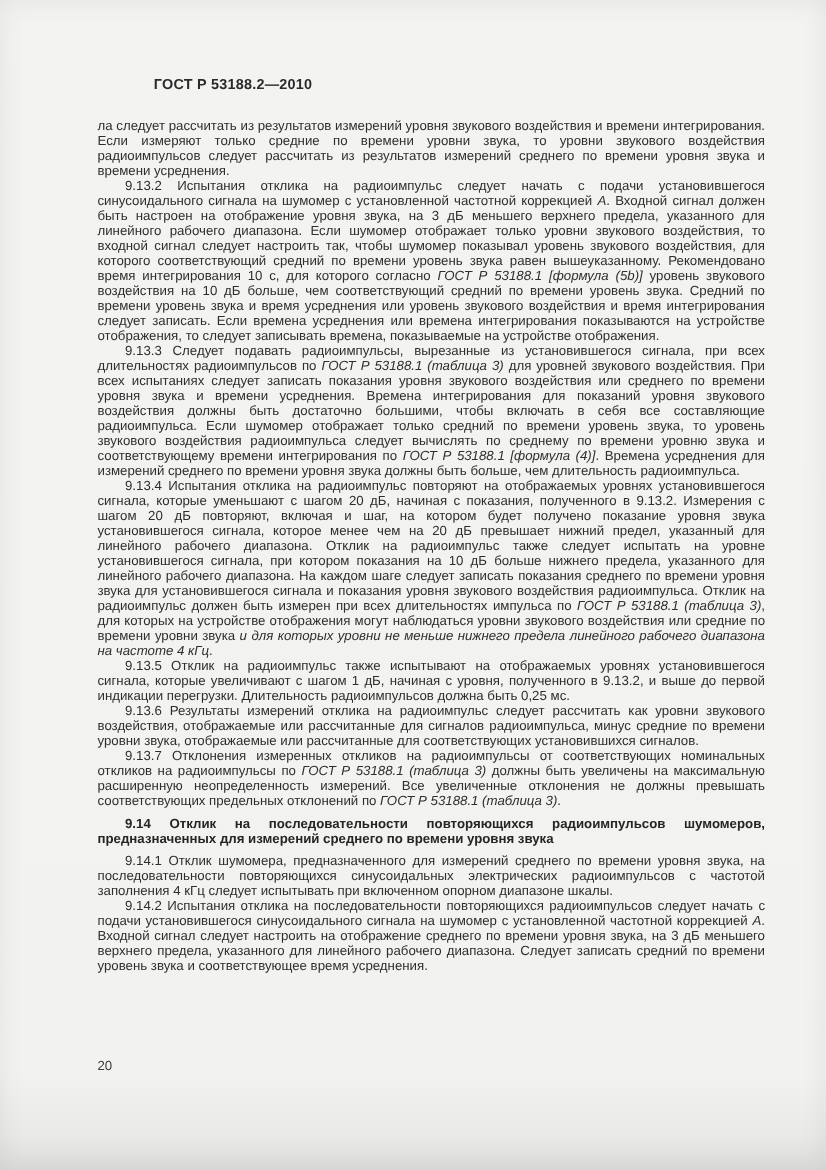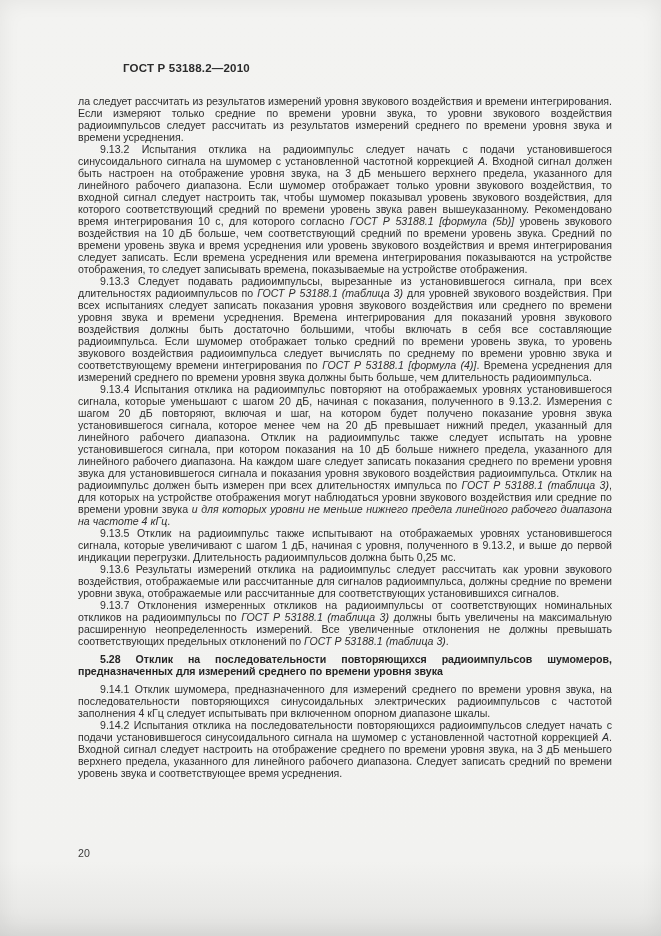--- a/index.html
+++ b/index.html
@@ -65,21 +65,21 @@
 
 <div class="page-canvas">
   <div class="text-column">
     <div class="doc-header">ГОСТ Р 53188.2—2010</div>
     <div>
         <p class="para body-continued"><span class="run-normal">ла следует рассчитать из результатов измерений уровня звукового воздействия и времени интегрирования. Если измеряют только средние по времени уровни звука, то уровни звукового воздействия радиоимпульсов следует рассчитать из результатов измерений среднего по времени уровня звука и времени усреднения.</span></p>
         <p class="para body"><span class="run-normal">9.13.2  Испытания отклика на радиоимпульс следует начать с подачи установившегося синусоидального сигнала на шумомер с установленной частотной коррекцией </span><span class="run-italic">А</span><span class="run-normal">. Входной сигнал должен быть настроен на отображение уровня звука, на 3 дБ меньшего верхнего предела, указанного для линейного рабочего диапазона. Если шумомер отображает только уровни звукового воздействия, то входной сигнал следует настроить так, чтобы шумомер показывал уровень звукового воздействия, для которого соответствующий средний по времени уровень звука равен вышеуказанному. Рекомендовано время интегрирования 10 с, для которого согласно </span><span class="run-italic">ГОСТ Р 53188.1 [формула (5b)]</span><span class="run-normal"> уровень звукового воздействия на 10 дБ больше, чем соответствующий средний по времени уровень звука. Средний по времени уровень звука и время усреднения или уровень звукового воздействия и время интегрирования следует записать. Если времена усреднения или времена интегрирования показываются на устройстве отображения, то следует записывать времена, показываемые на устройстве отображения.</span></p>
         <p class="para body"><span class="run-normal">9.13.3  Следует подавать радиоимпульсы, вырезанные из установившегося сигнала, при всех длительностях радиоимпульсов по </span><span class="run-italic">ГОСТ Р 53188.1 (таблица 3)</span><span class="run-normal"> для уровней звукового воздействия. При всех испытаниях следует записать показания уровня звукового воздействия или среднего по времени уровня звука и времени усреднения. Времена интегрирования для показаний уровня звукового воздействия должны быть достаточно большими, чтобы включать в себя все составляющие радиоимпульса. Если шумомер отображает только средний по времени уровень звука, то уровень звукового воздействия радиоимпульса следует вычислять по среднему по времени уровню звука и соответствующему времени интегрирования по </span><span class="run-italic">ГОСТ Р 53188.1 [формула (4)]</span><span class="run-normal">. Времена усреднения для измерений среднего по времени уровня звука должны быть больше, чем длительность радиоимпульса.</span></p>
         <p class="para body"><span class="run-normal">9.13.4  Испытания отклика на радиоимпульс повторяют на отображаемых уровнях установившегося сигнала, которые уменьшают с шагом 20 дБ, начиная с показания, полученного в 9.13.2. Измерения с шагом 20 дБ повторяют, включая и шаг, на котором будет получено показание  уровня звука установившегося сигнала, которое менее чем на 20 дБ превышает нижний предел, указанный для линейного рабочего диапазона. Отклик на радиоимпульс также следует испытать на уровне установившегося сигнала, при котором показания на 10 дБ больше нижнего предела, указанного для линейного рабочего диапазона. На каждом шаге следует записать показания среднего по времени уровня звука для установившегося сигнала и показания уровня звукового воздействия радиоимпульса. Отклик на радиоимпульс должен быть измерен при всех длительностях импульса по </span><span class="run-italic">ГОСТ Р 53188.1 (таблица 3)</span><span class="run-normal">, для которых на устройстве отображения могут наблюдаться уровни звукового воздействия или средние по времени уровни звука </span><span class="run-italic">и для которых уровни не меньше нижнего предела линейного рабочего диапазона на частоте 4 кГц</span><span class="run-normal">.</span></p>
         <p class="para body"><span class="run-normal">9.13.5  Отклик на радиоимпульс также испытывают на отображаемых уровнях установившегося сигнала, которые увеличивают с шагом 1 дБ, начиная с уровня, полученного в 9.13.2, и выше до первой индикации перегрузки. Длительность радиоимпульсов должна быть 0,25 мс.</span></p>
-        <p class="para body"><span class="run-normal">9.13.6  Результаты измерений отклика на радиоимпульс следует рассчитать как уровни звукового воздействия, отображаемые или рассчитанные для сигналов радиоимпульса, должны средние по времени уровни звука, отображаемые или рассчитанные для соответствующих установившихся сигналов.</span></p>
+        <p class="para body"><span class="run-normal">9.13.6  Результаты измерений отклика на радиоимпульс следует рассчитать как уровни звукового воздействия, отображаемые или рассчитанные для сигналов радиоимпульса, минус средние по времени уровни звука, отображаемые или рассчитанные для соответствующих установившихся сигналов.</span></p>
         <p class="para body"><span class="run-normal">9.13.7  Отклонения измеренных откликов на радиоимпульсы от соответствующих номинальных откликов на радиоимпульсы по </span><span class="run-italic">ГОСТ Р 53188.1 (таблица 3)</span><span class="run-normal"> должны быть увеличены на максимальную расширенную неопределенность измерений. Все увеличенные отклонения не должны превышать соответствующих предельных отклонений по </span><span class="run-italic">ГОСТ Р 53188.1 (таблица 3)</span><span class="run-normal">.</span></p>
-        <p class="para heading"><span class="run-bold">5.28 Отклик на последовательности повторяющихся радиоимпульсов шумомеров, предназначенных для измерений среднего по времени уровня звука</span></p>
+        <p class="para heading"><span class="run-bold">9.14 Отклик на последовательности повторяющихся радиоимпульсов шумомеров, предназначенных для измерений среднего по времени уровня звука</span></p>
         <p class="para body"><span class="run-normal">9.14.1  Отклик шумомера, предназначенного для измерений среднего по времени уровня звука, на последовательности повторяющихся синусоидальных электрических радиоимпульсов с частотой заполнения 4 кГц следует испытывать при включенном опорном диапазоне шкалы.</span></p>
         <p class="para body"><span class="run-normal">9.14.2  Испытания отклика на последовательности повторяющихся радиоимпульсов следует начать с подачи установившегося синусоидального сигнала на шумомер с установленной частотной коррекцией </span><span class="run-italic">А</span><span class="run-normal">. Входной сигнал следует настроить на отображение среднего по времени уровня звука, на 3 дБ меньшего верхнего предела, указанного для линейного рабочего диапазона. Следует записать средний по времени уровень звука и соответствующее время усреднения.</span></p>
       </div>
   </div>
   <div class="page-number">20</div>
 </div>
 
 </body></html>

